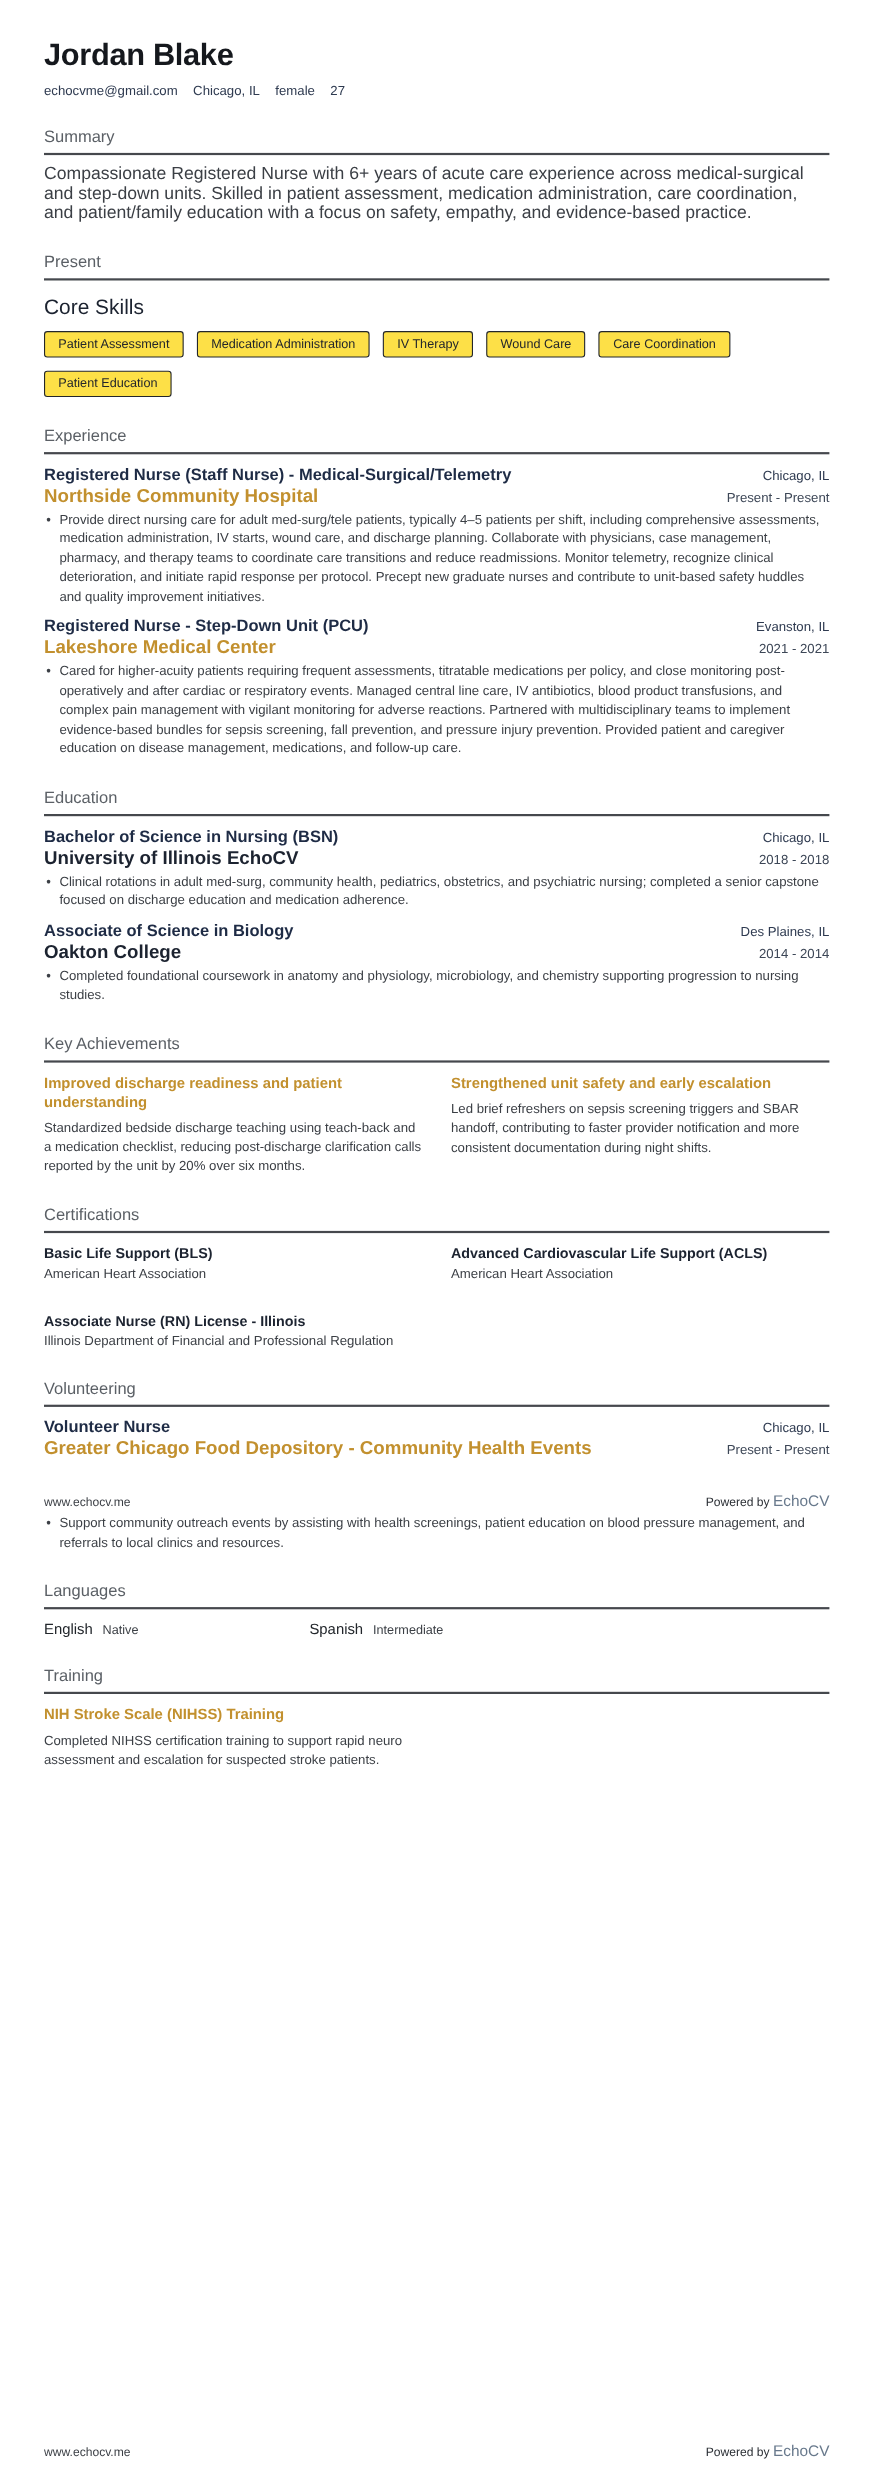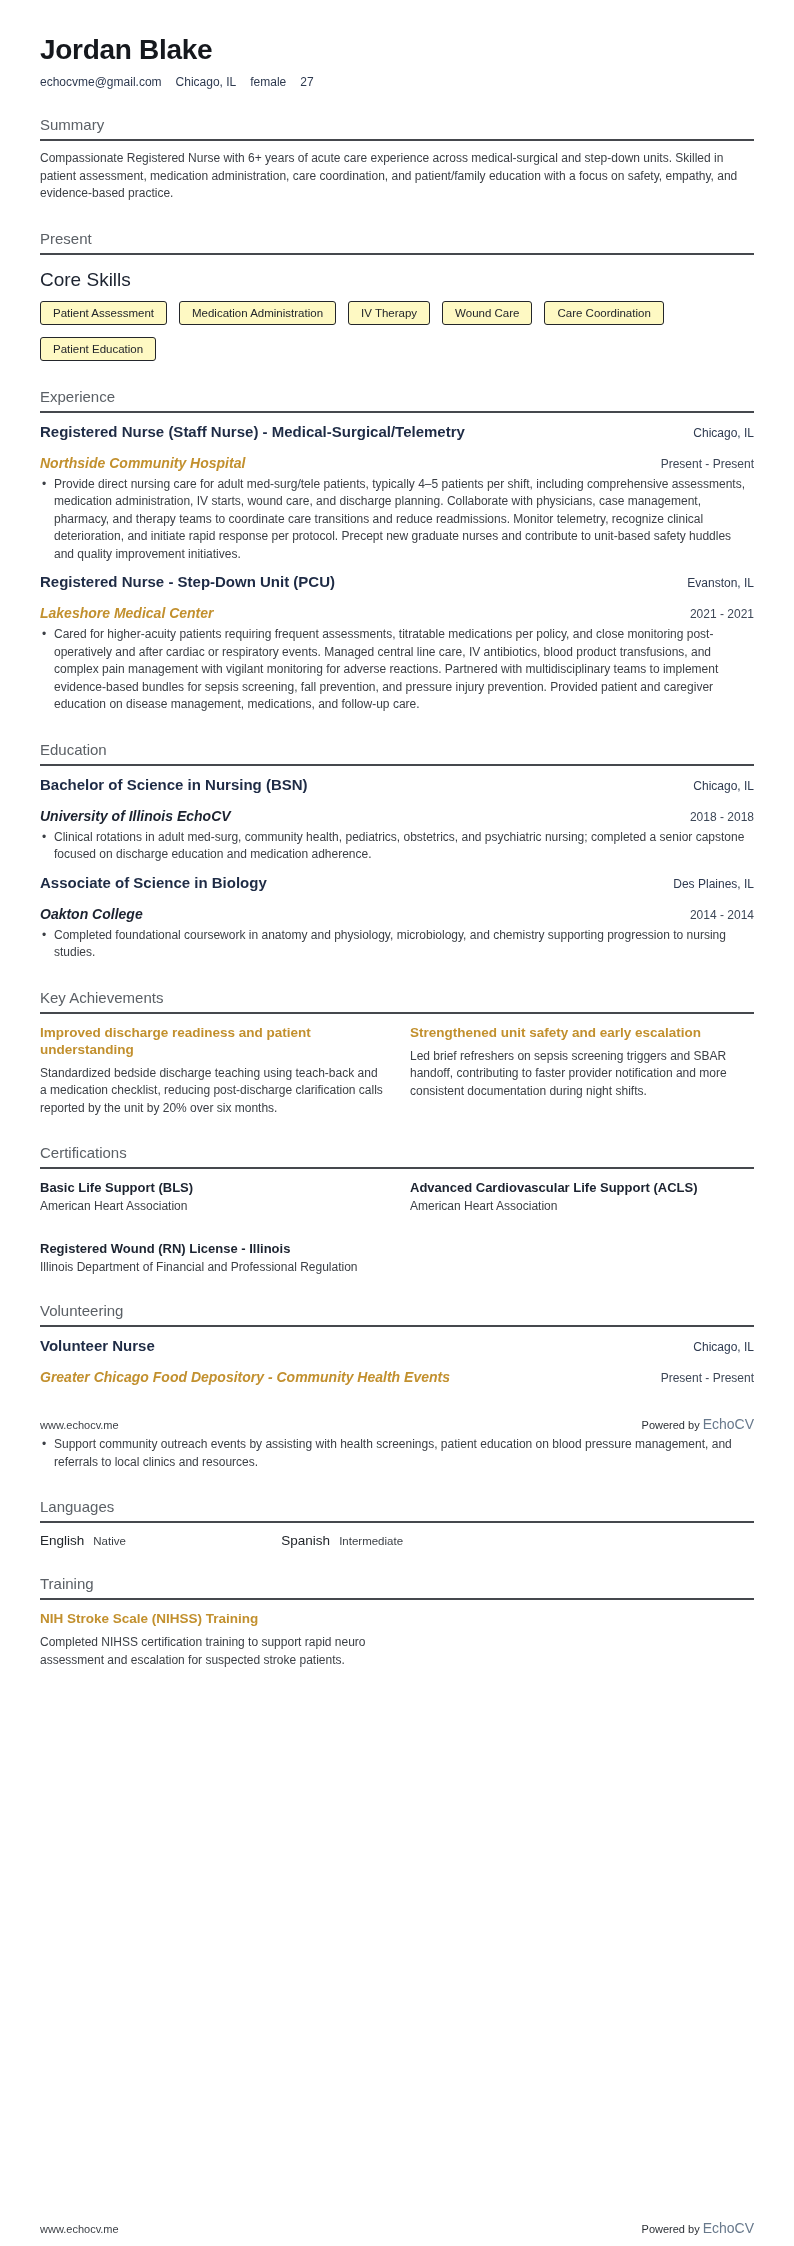--- a/index.html
+++ b/index.html
@@ -15,33 +15,33 @@
   }
   .name{font-size:28px;line-height:32px;font-weight:800;color:#15181d;letter-spacing:-0.3px;}
   .subtitle{font-size:16px;line-height:20px;color:#2b3340;margin-top:6px;font-weight:400;}
   .contact{display:flex;gap:14px;margin-top:9px;font-size:12px;color:var(--meta);}
   .contact a{color:var(--meta);text-decoration:none;}
 
   .section{margin-top:27px;}
   .sec-label{font-size:15px;line-height:18px;color:var(--label);font-weight:400;}
   .sec-rule{height:2px;background:var(--rule);margin-top:5px;}
 
-  .para{font-size:12px;line-height:17.5px;margin-top:9px;color:var(--body);}
+  .para{font-size:16px;line-height:17.5px;margin-top:9px;color:var(--body);}
 
   .group-title{font-size:19px;font-weight:400;color:#1c2330;margin-top:14px;}
   .chips{display:flex;flex-wrap:wrap;gap:12px;margin-top:10px;}
   .chip{
     border:1.4px solid #23262b;border-radius:3px;padding:4px 12px;
-    font-size:11.5px;line-height:14px;color:#23262b;background:#fef9c3;
+    font-size:11.5px;line-height:14px;color:#23262b;background:#fde047;
   }
 
   .entry{margin-top:9px;}
   .entry-row{display:flex;justify-content:space-between;align-items:baseline;}
   .entry-title{font-size:15px;line-height:19px;font-weight:700;color:var(--navy);}
-  .entry-org{font-size:14px;line-height:18px;font-weight:700;color:var(--gold);margin-top:13px;font-style:italic;}
+  .entry-org{font-size:17px;line-height:18px;font-weight:700;color:var(--gold);margin-top:1px;}
   .entry-org.plain{color:#1c2330;}
   .entry-loc,.entry-dates{font-size:12px;color:var(--meta);white-space:nowrap;flex-shrink:0;margin-left:16px;}
   .entry-dates{color:#3d4757;}
 
   ul.bullets{list-style:none;margin-top:4px;}
   ul.bullets li{
     font-size:12px;line-height:17.5px;color:var(--body);
     padding-left:14px;position:relative;
   }
   ul.bullets li::before{content:"•";position:absolute;left:2px;color:var(--body);}
@@ -185,21 +185,21 @@
   <div class="grid2">
     <div>
       <div class="cert-name">Basic Life Support (BLS)</div>
       <div class="cert-issuer">American Heart Association</div>
     </div>
     <div>
       <div class="cert-name">Advanced Cardiovascular Life Support (ACLS)</div>
       <div class="cert-issuer">American Heart Association</div>
     </div>
     <div class="cert-col1">
-      <div class="cert-name">Registered Wound (RN) License - Illinois</div>
+      <div class="cert-name">Associate Nurse (RN) License - Illinois</div>
       <div class="cert-issuer">Illinois Department of Financial and Professional Regulation</div>
     </div>
   </div>
 </section>
 
 <section class="section">
   <div class="sec-label">Volunteering</div>
   <div class="sec-rule"></div>
   <div class="entry">
     <div class="entry-row">

